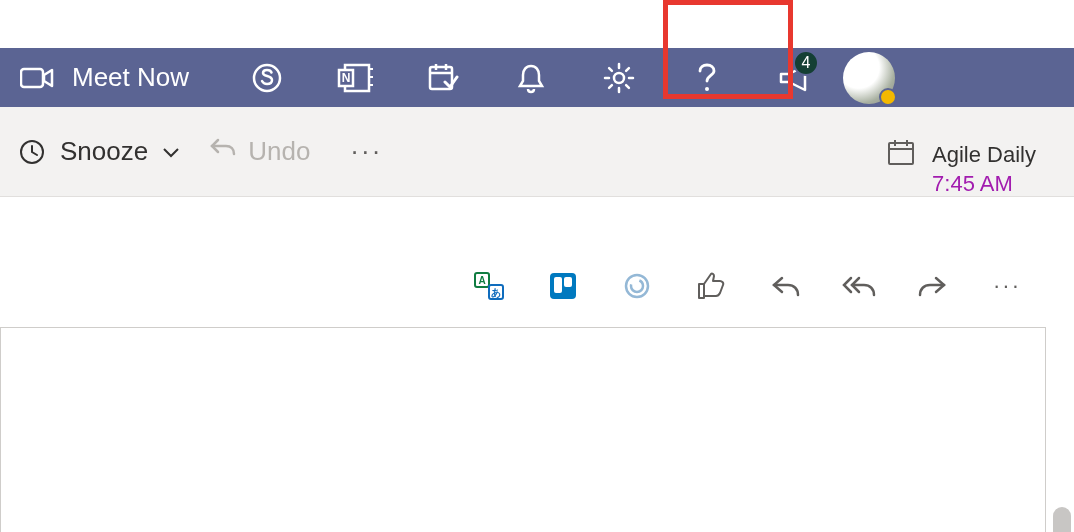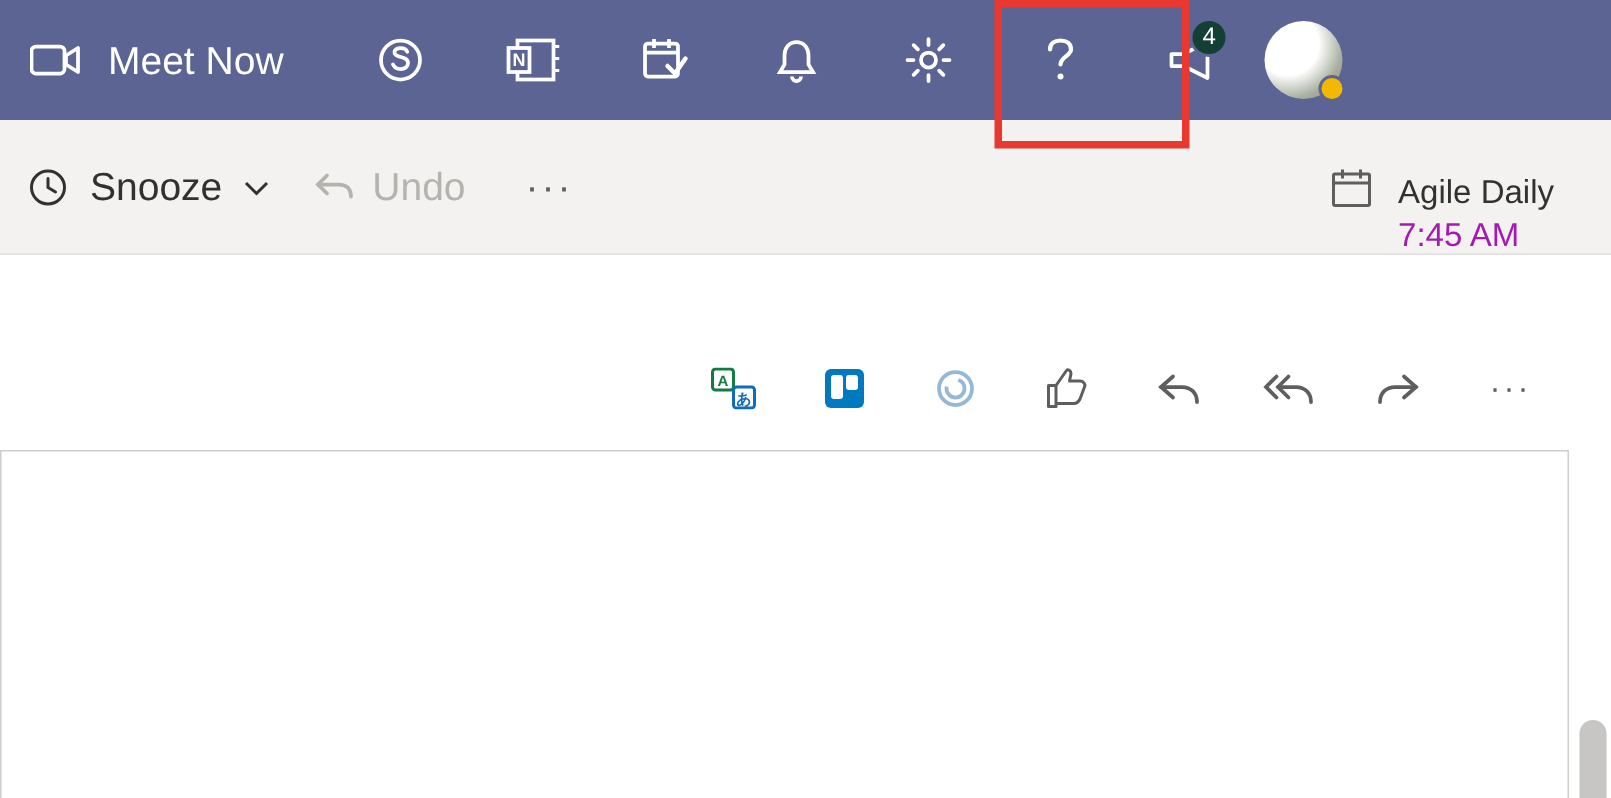--- a/index.html
+++ b/index.html
@@ -6,25 +6,26 @@
     body {
       font-family: 'Segoe UI', Tahoma, sans-serif;
       background: #fff;
       width: 1074px;
       height: 532px;
       overflow: hidden;
       position: relative;
     }
     .topbar {
       background: #5B6493;
-      height: 80px;
+      height: 59px;
       display: flex;
       align-items: center;
       padding: 0 20px;
       gap: 8px;
+      margin-top: 48px;
     }
     .meet-now-group {
       display: flex;
       align-items: center;
       gap: 18px;
       color: #fff;
       font-size: 26px;
       font-weight: 400;
       margin-right: 40px;
     }
@@ -93,21 +94,20 @@
       display: flex;
       align-items: center;
       gap: 14px;
       color: #323130;
       font-size: 26px;
       cursor: pointer;
       justify-content: space-between;
     }
     .undo-group {
       display: flex;
-      align-items: center;
       gap: 12px;
       color: #b6b3af;
       font-size: 26px;
       margin-left: 28px;
     }
     .ellipsis {
       color: #605e5c;
       font-size: 26px;
       margin-left: 40px;
       letter-spacing: 2px;

